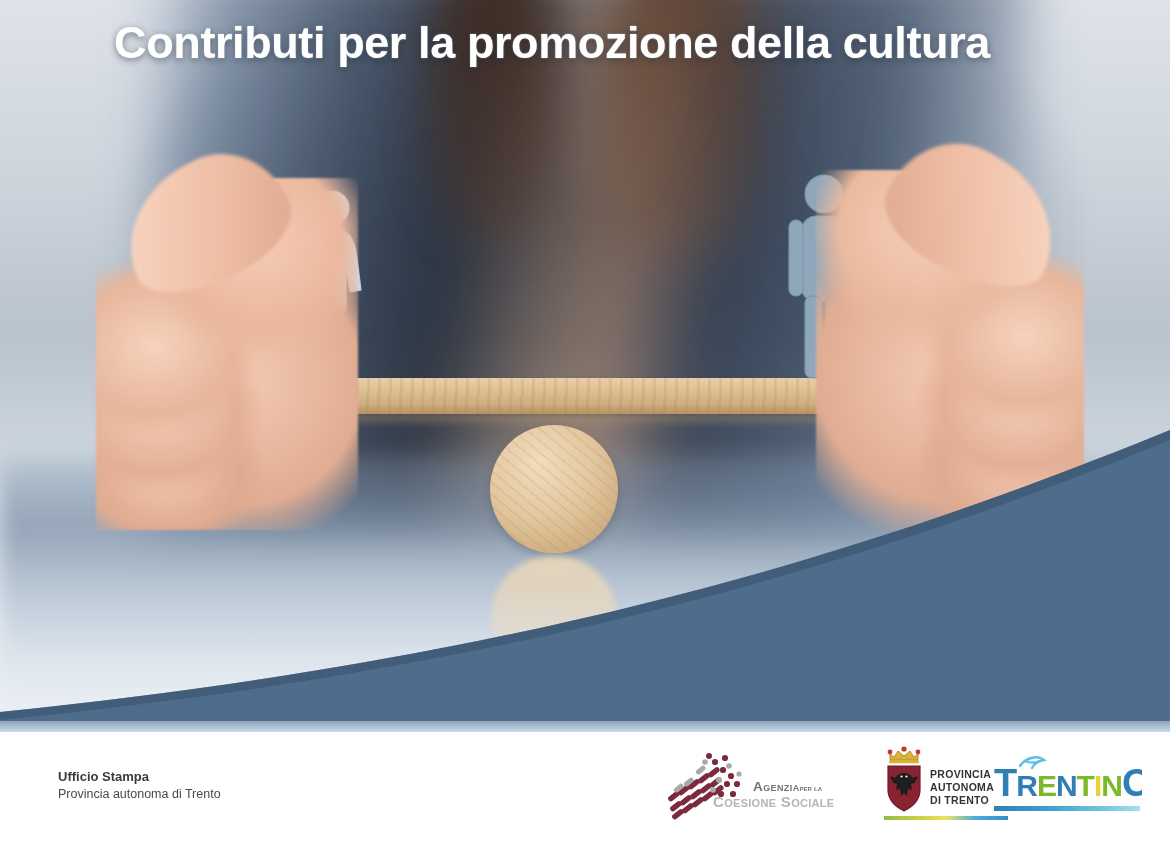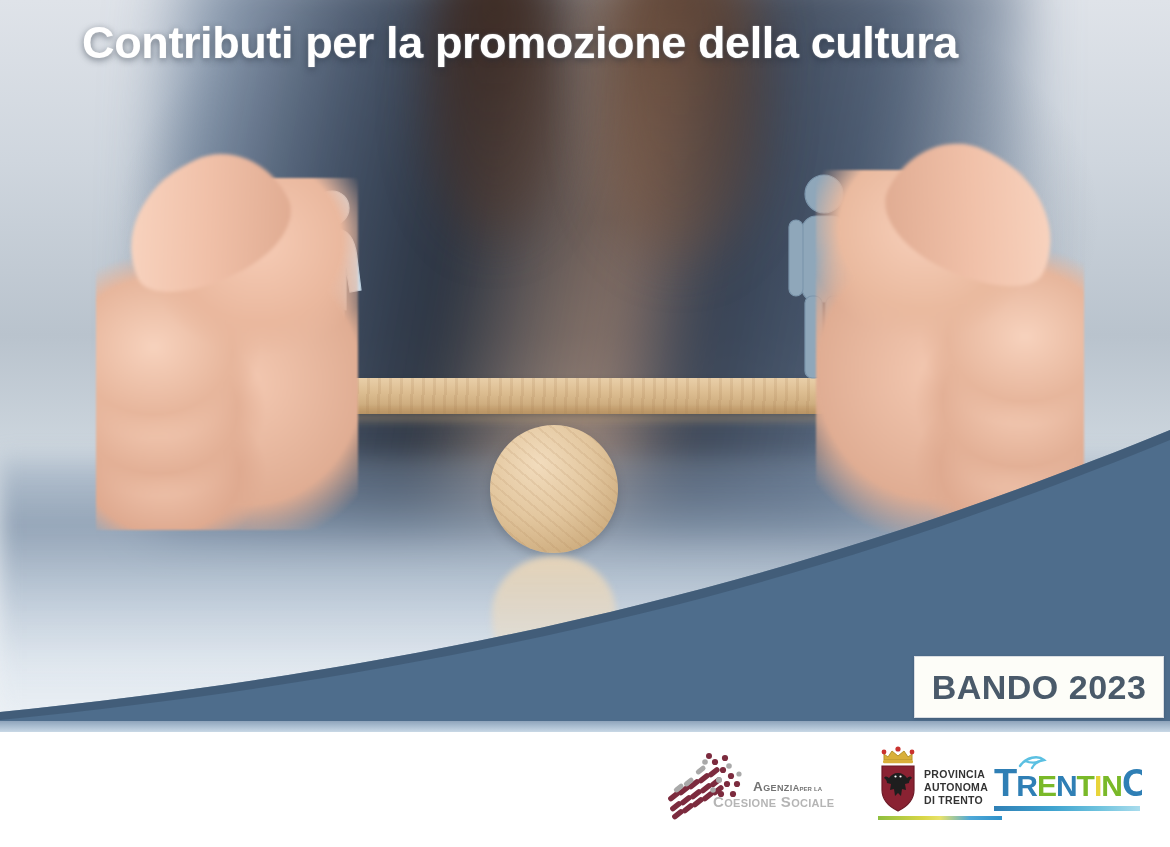--- a/index.html
+++ b/index.html
@@ -155,21 +155,21 @@
   .press .t2{font-size:12.5px;color:#4a4a4a;}
 
   .logos{position:absolute;left:660px;top:8px;width:500px;height:100px;}
 
   .logo-agenzia{position:absolute;left:5px;top:10px;width:195px;height:78px;}
   .agz-text{position:absolute;left:88px;top:30px;width:112px;line-height:1.05;}
   .agz-text .l1{font-size:13.5px;letter-spacing:.4px;color:#737373;font-variant:small-caps;font-weight:600;white-space:nowrap;}
   .agz-text .l2{font-size:15px;letter-spacing:.3px;color:#b5b5b5;font-variant:small-caps;font-weight:600;white-space:nowrap;margin-left:-40px;}
   .agz-text .sm{font-size:8px;letter-spacing:0;}
 
-  .logo-pat{position:absolute;left:216px;top:6px;width:130px;height:88px;}
+  .logo-pat{position:absolute;left:222px;top:6px;width:130px;height:88px;}
   .pat-text{position:absolute;left:48px;top:22px;line-height:1.22;}
   .pat-text div{font-size:10.5px;font-weight:700;color:#333;letter-spacing:.3px;}
   .pat-bar{position:absolute;left:2px;top:70px;width:124px;height:4px;
     background:linear-gradient(90deg,#8fbf3f 0%, #d8d646 36%, #e8e26a 50%, #4fa9d8 74%, #2f91c9 100%);}
 
   .logo-trentino{position:absolute;left:332px;top:10px;width:150px;height:80px;}
   .tn-bar{position:absolute;left:2px;top:56px;width:146px;height:5px;
     background:linear-gradient(90deg,#2f7fb5 0%, #3fa3cf 40%, #6fc3de 72%, #a9dced 100%);}
 </style>
 </head>
@@ -212,34 +212,35 @@
     </div>
     <div class="hand handR">
       <div class="thumb"></div>
     </div>
 
     <svg class="curve" viewBox="0 0 1170 339" preserveAspectRatio="none">
       <path d="M1170 40 C 900 150, 560 265, 0 322 L0 339 L1170 339 Z" fill="#4e6d8c"></path>
       <path d="M1170 40 C 900 150, 560 265, 0 322 L0 330 C 560 274, 900 160, 1170 50 Z" fill="#38506a" opacity=".55"></path>
     </svg>
 
-    <div style="position:absolute;left:0;top:14px;width:1040px;text-align:center;">
+    <div style="position:absolute;left:0;top:14px;width:1040px;text-align:center;padding-left:32px;">
       <div style="font-size:45px;font-weight:700;color:#ffffff;letter-spacing:-.4px;line-height:1.28;
                   text-shadow:0 2px 7px rgba(30,40,55,.55), 0 0 2px rgba(255,255,255,.5);">Contributi per la promozione della cultura</div>
     </div>
 
-    <div class="bando">
-      <span>BANDO 2023</span>
-    </div>
   </div>
 
   <div class="strip"></div>
 
   <div class="footer">
 
+    <div class="press">
+      <div class="t1">Ufficio Stampa</div>
+      <div class="t2">Provincia autonoma di Trento</div>
+    </div>
 
     <div class="logos">
 
       <div class="logo-agenzia">
         <svg width="110" height="72" viewBox="0 0 110 72">
           <g>
             <g fill="#7c2b3e">
               <rect x="2" y="44" width="13" height="5.5" rx="2.7" transform="rotate(-38 8 46)"></rect>
               <rect x="12" y="38" width="13" height="5.5" rx="2.7" transform="rotate(-38 18 40)"></rect>
               <rect x="22" y="32" width="13" height="5.5" rx="2.7" transform="rotate(-38 28 34)"></rect>

